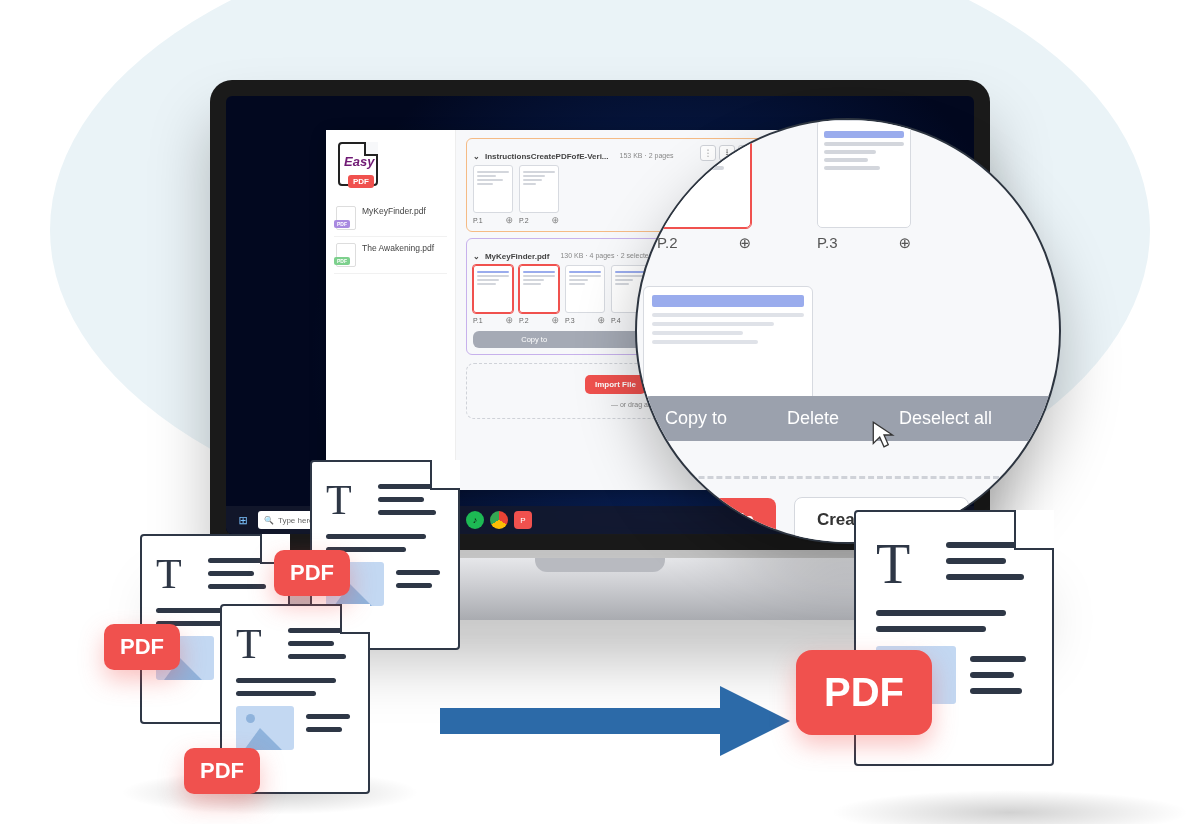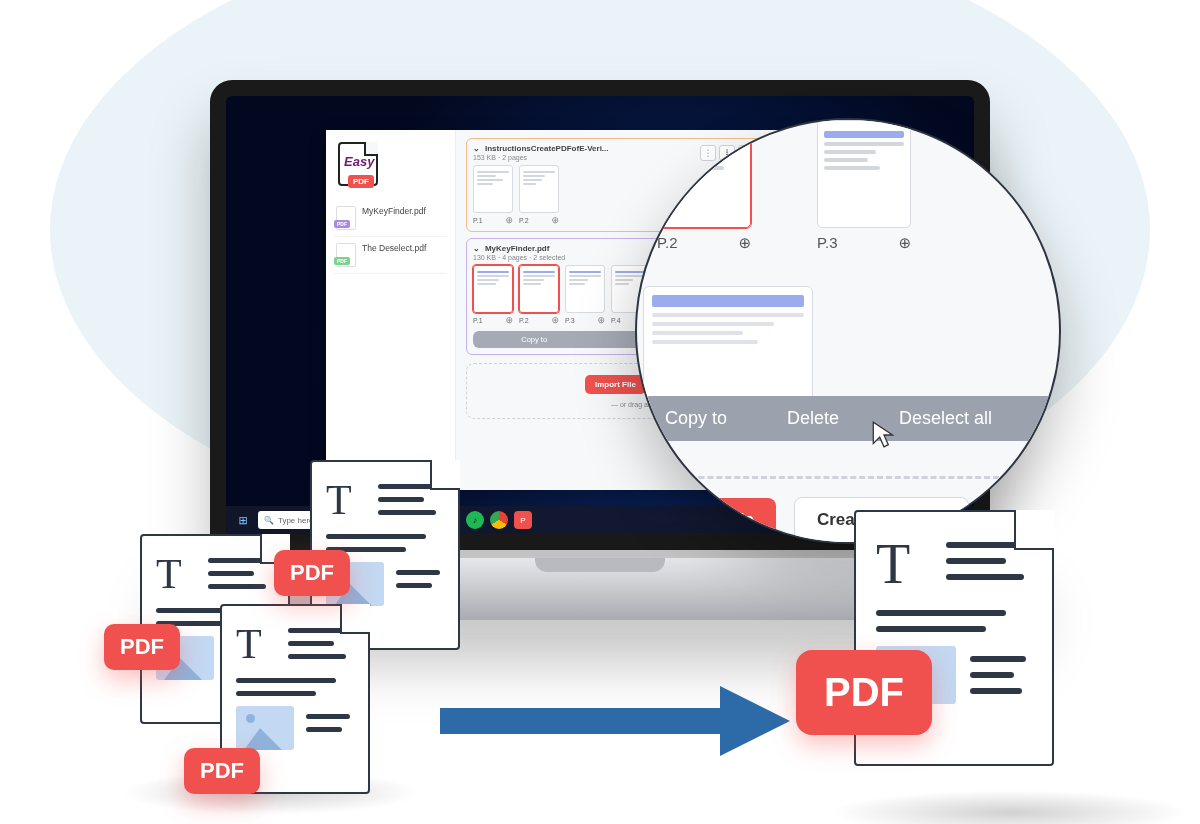--- a/index.html
+++ b/index.html
@@ -142,21 +142,21 @@
     padding: 5px 6px 6px 6px;
     margin-bottom: 6px;
   }
   .doc-group.orange { border-color: #f5bb85; }
   .doc-group.purple { border-color: #c7b1ec; }
   .doc-group.green  { border-color: #9ddcab; }
   .doc-head {
     display: flex; align-items: center; justify-content: space-between;
     margin-bottom: 4px;
   }
-  .doc-title-row { display: flex; flex-direction: column; gap: 1px; }
+  .doc-title-row { display: flex; flex-direction: row; gap: 11px; margin-top: 8px; }
   .doc-title { font-weight: 600; font-size: 8px; }
   .doc-meta  { font-size: 7px; color: #888; }
   .doc-actions { display: flex; gap: 3px; }
   .doc-act-btn {
     width: 16px; height: 16px;
     border: 1px solid #cfd2d8;
     border-radius: 3px;
     background: #fff;
     display: inline-flex; align-items: center; justify-content: center;
     font-size: 9px; color: #888;
@@ -416,21 +416,21 @@
               <span class="app-logo-text1">Easy</span>
               <span class="app-logo-text2">PDF</span>
             </div>
           </div>
           <div class="file-item">
             <span class="file-icon-mini pdf purple"></span>
             <span>MyKeyFinder.pdf</span>
           </div>
           <div class="file-item">
             <span class="file-icon-mini pdf green"></span>
-            <span>The Deselect.pdf</span>
+            <span>The Awakening.pdf</span>
           </div>
         </div>
 
         <div class="app-main">
 
           <div style="display:flex; gap:6px;">
             <div class="doc-group orange" style="flex:1">
               <div class="doc-head">
                 <div class="doc-title-row">
                   <span class="doc-title">

